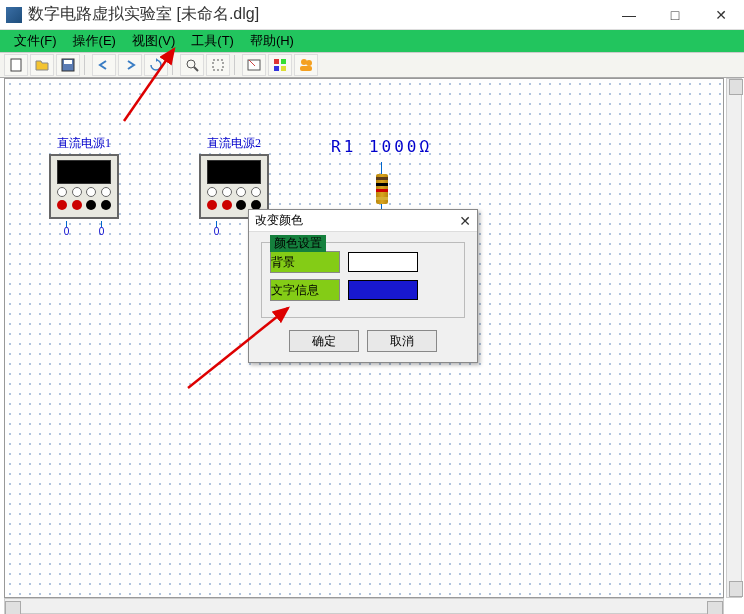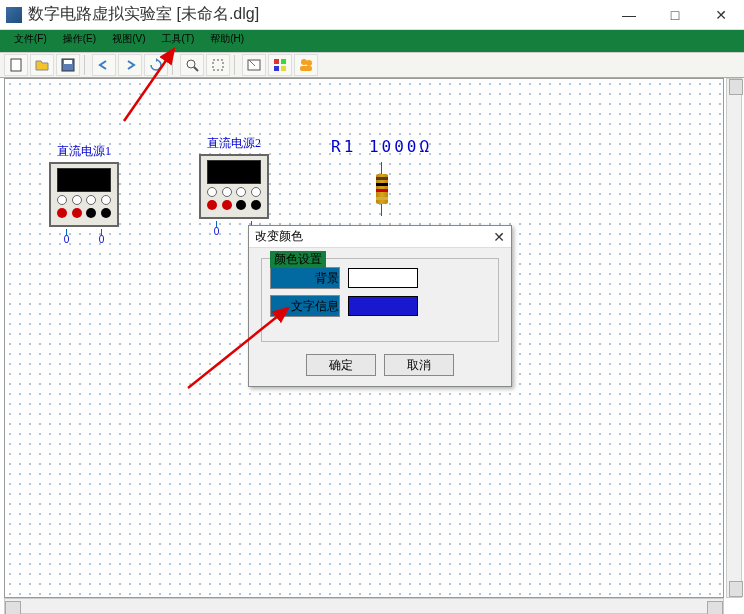--- a/index.html
+++ b/index.html
@@ -5,21 +5,21 @@
 * { box-sizing: border-box; margin: 0; padding: 0; font-family: "Microsoft YaHei", SimSun, sans-serif; }
 body { width: 744px; height: 614px; background: #fff; overflow: hidden; position: relative; }
 
 .titlebar { height: 30px; background: #fff; display: flex; align-items: center; padding-left: 6px; border-bottom: 1px solid #ddd; }
 .titlebar .app-icon { width: 16px; height: 16px; background: linear-gradient(135deg, #3a6ea5, #1e4d7b); margin-right: 6px; }
 .titlebar .title { font-size: 16px; color: #333; flex: 1; }
 .win-controls { display: flex; }
 .win-controls div { width: 46px; height: 30px; display: flex; align-items: center; justify-content: center; font-size: 14px; color: #333; }
 .win-controls div:last-child { color: #333; }
 
-.menubar { height: 22px; background: #15803d; display: flex; align-items: flex-start; padding-left: 6px; font-size: 10px; }
+.menubar { height: 22px; background: #22c55e; display: flex; align-items: flex-end; padding-left: 6px; font-size: 13px; }
 .menubar span { padding: 2px 8px; cursor: default; }
 
 .toolbar { height: 26px; background: #f4f4f0; border-top: 1px solid #ccc; border-bottom: 1px solid #aaa; display: flex; align-items: center; padding-left: 4px; gap: 0; }
 .toolbar .sep { width: 6px; height: 20px; border-left: 1px solid #ccc; margin: 0 2px; }
 .tbtn { width: 24px; height: 22px; display: flex; align-items: center; justify-content: center; border: 1px solid #ddd; background: #f8f8f4; margin-right: 2px; }
 .tbtn svg { width: 16px; height: 16px; }
 
 .canvas-area { position: relative; width: 720px; height: 520px; margin-left: 4px; background: #fff; background-image: radial-gradient(circle, #b0c4de 1px, transparent 1px); background-size: 10px 10px; border: 1px solid #999; overflow: hidden; }
 
 .component { position: absolute; }
@@ -34,29 +34,29 @@
 .psu-pins div { width: 10px; text-align: center; color: #0000cc; font-size: 10px; line-height: 10px; }
 .psu-pins .pin-line { width: 1px; height: 6px; background: #0066cc; margin: 0 auto; }
 
 .resistor { position: absolute; left: 326px; top: 58px; }
 .res-label { color: #0000cc; font-size: 16px; font-family: monospace; letter-spacing: 3px; }
 .res-body { width: 12px; height: 50px; margin: 6px auto 0; position: relative; }
 .res-lead { width: 1px; height: 12px; background: #0066cc; margin: 0 auto; }
 .res-core { width: 12px; height: 30px; background: linear-gradient(90deg, #b8860b, #daa520 50%, #b8860b); border-radius: 2px; position: relative; }
 .res-band { position: absolute; left: 0; width: 100%; height: 3px; }
 
-.dialog { position: absolute; left: 243px; top: 146px; width: 264px; background: #f0f0f0; border: 1px solid #888; box-shadow: 2px 2px 4px rgba(0,0,0,0.3); }
+.dialog { position: absolute; left: 243px; top: 130px; width: 230px; background: #f0f0f0; border: 1px solid #888; box-shadow: 2px 2px 4px rgba(0,0,0,0.3); }
 .dlg-title { height: 22px; background: #fff; display: flex; align-items: center; padding: 0 6px; font-size: 12px; border-bottom: 1px solid #ddd; }
 .dlg-title span:first-child { flex: 1; }
 .dlg-close { font-size: 14px; color: #333; }
 .dlg-body { padding: 10px 12px; }
 .groupbox { border: 1px solid #bbb; padding: 8px; position: relative; }
 .groupbox-title { position: absolute; top: -8px; left: 8px; background: #15803d; padding: 0 4px; font-size: 12px; }
 .color-row { display: flex; align-items: center; margin-bottom: 6px; }
-.color-btn { width: 70px; height: 22px; border: 1px solid #888; background: #0369a1; font-size: 12px; text-align: right; line-height: 20px; margin-right: 8px; }
+.color-btn { width: 70px; height: 22px; border: 1px solid #888; background: #84cc16; font-size: 12px; text-align: left; line-height: 20px; margin-right: 8px; }
 .color-swatch { width: 70px; height: 20px; border: 1px solid #000; }
 .dlg-buttons { display: flex; justify-content: center; gap: 8px; margin-top: 12px; }
 .dlg-btn { width: 70px; height: 22px; border: 1px solid #888; background: #e8e8e8; font-size: 12px; }
 
 .arrow { position: absolute; z-index: 50; }
 
 .scrollbar-v { position: absolute; right: 2px; top: 78px; width: 16px; height: 520px; background: #f0f0f0; border: 1px solid #ccc; }
 .scrollbar-v::before, .scrollbar-v::after { content: ''; position: absolute; left: 2px; width: 12px; height: 14px; background: #e0e0e0; border: 1px solid #aaa; }
 .scrollbar-v::before { top: 0; }
 .scrollbar-v::after { bottom: 0; }
@@ -155,21 +155,21 @@
       <svg viewBox="0 0 16 16">
         <circle cx="6" cy="5" r="3" fill="#f4a020"></circle>
         <circle cx="11" cy="6" r="3" fill="#f4a020"></circle>
         <rect x="2" y="9" width="12" height="5" fill="#f4a020" rx="2"></rect>
       </svg>
     </div>
 </div>
 
 <div class="canvas-area">
 
-  <div class="component" style="left:44px; top:64px;">
+  <div class="component" style="left:44px; top:56px;">
     <div class="comp-label">直流电源1</div>
     <div class="psu-body">
       <div class="psu-screen"></div>
       <div class="psu-row">
           <div class="psu-knob"></div>
           <div class="psu-knob"></div>
           <div class="psu-knob"></div>
           <div class="psu-knob"></div>
         </div>
       <div class="psu-row" style="margin-top:3px;">
@@ -228,21 +228,21 @@
       <span>改变颜色</span>
       <span class="dlg-close">✕</span>
     </div>
     <div class="dlg-body">
       <div class="groupbox">
         <div class="groupbox-title">颜色设置</div>
         <div class="color-row">
           <div class="color-btn">背景</div>
           <div class="color-swatch" style="background:#ffffff"></div>
         </div>
-        <div class="color-row" style="margin-bottom:16px;">
+        <div class="color-row" style="margin-bottom:8px;">
           <div class="color-btn">文字信息</div>
           <div class="color-swatch" style="background:#1818d0"></div>
         </div>
       </div>
       <div class="dlg-buttons">
         <button class="dlg-btn">确定</button>
         <button class="dlg-btn">取消</button>
       </div>
     </div>
   </div>

